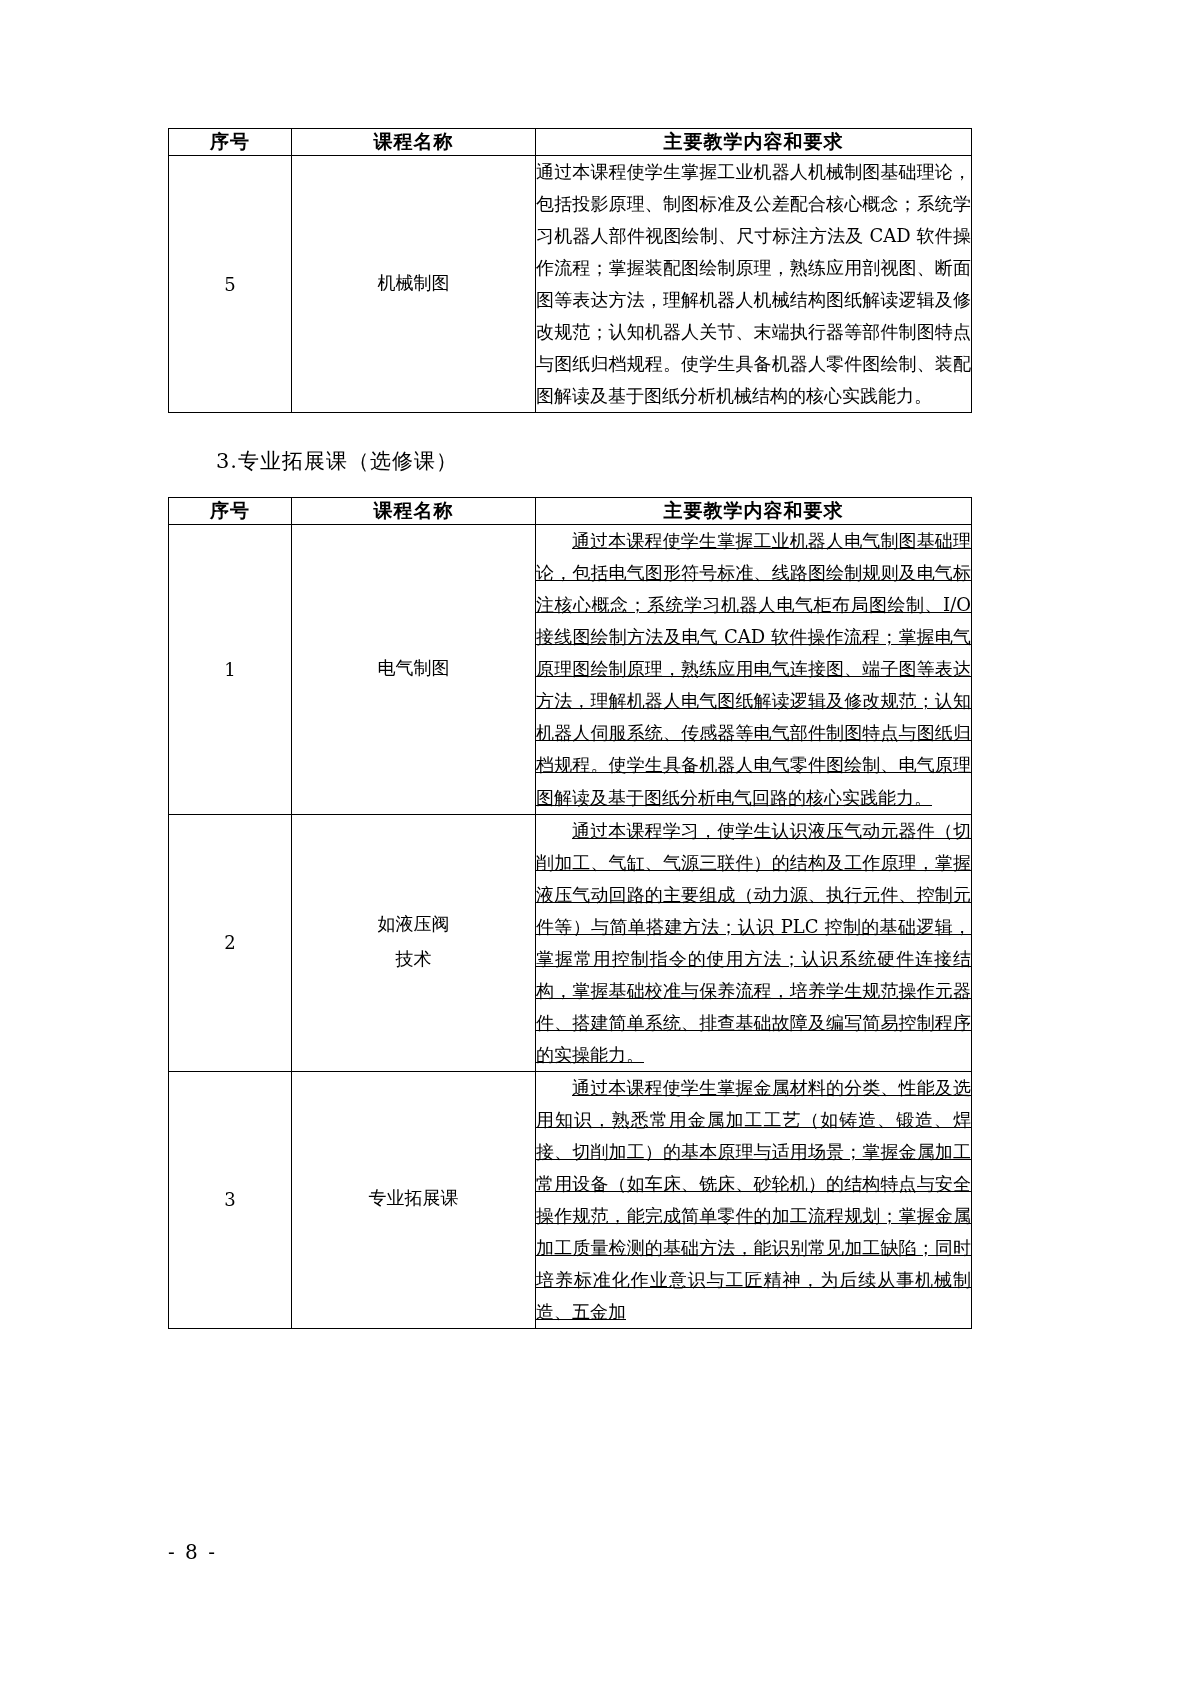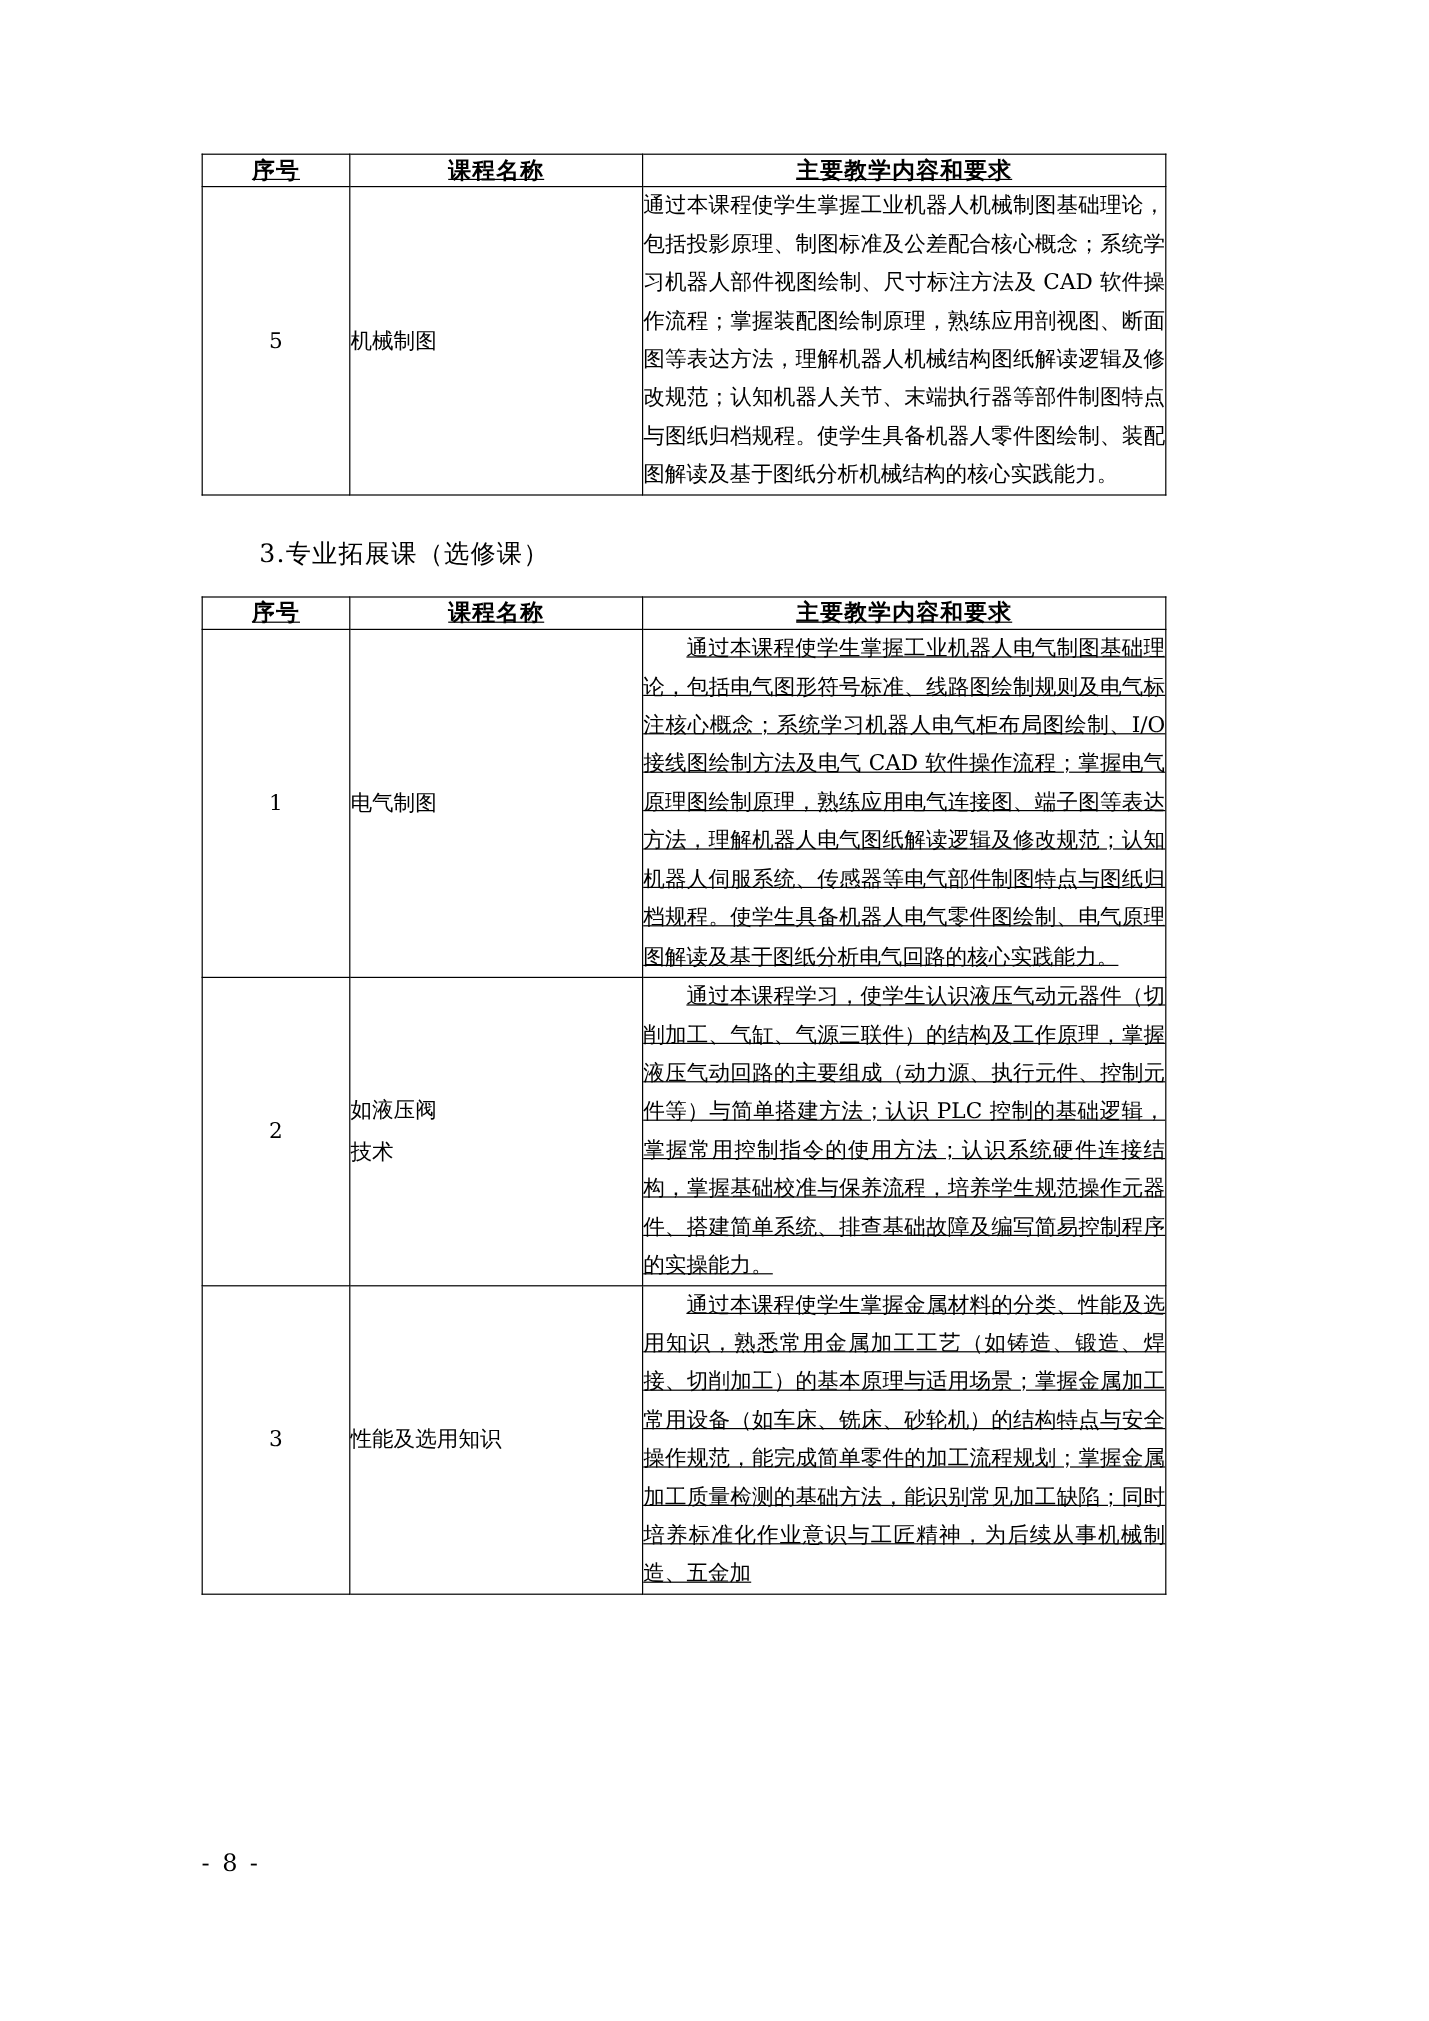--- a/index.html
+++ b/index.html
@@ -41,31 +41,31 @@
   .col-name { width: 243px; }
   .col-desc { width: 435px; margin-left: 38px; }
 
   .hdr {
     text-align: center;
     font-weight: bold;
     font-size: 19px;
     letter-spacing: 1px;
     padding: 13px 0;
     font-family: "DejaVu Serif", "Liberation Serif", serif;
-    text-decoration: underline;
   }
   .cell-no {
     text-align: center;
     font-size: 18px;
     font-family: "DejaVu Serif", "Liberation Serif", serif;
   }
   .cell-name {
+    text-align: center;
     font-size: 18px;
     line-height: 1.95;
-    font-family: Liberation Serif, serif;
+    font-family: Liberation Mono, monospace;
   }
   .cell-desc {
     font-size: 18px;
     line-height: 1.78;
     text-align: justify;
     text-justify: inter-ideograph;
     padding: 7px 10px 7px 10px;
     font-family: "DejaVu Serif", "Liberation Serif", serif;
   }
   .cell-desc.indent {
@@ -126,21 +126,21 @@
       <tr>
         <td class="col-no cell-no">2</td>
         <td class="col-name cell-name">
           <div>如液压阀</div>
           <div>技术</div>
         </td>
         <td class="col-desc cell-desc indent">通过本课程学习，使学生认识液压气动元器件（切削加工、气缸、气源三联件）的结构及工作原理，掌握液压气动回路的主要组成（动力源、执行元件、控制元件等）与简单搭建方法；认识 PLC 控制的基础逻辑，掌握常用控制指令的使用方法；认识系统硬件连接结构，掌握基础校准与保养流程，培养学生规范操作元器件、搭建简单系统、排查基础故障及编写简易控制程序的实操能力。</td>
       </tr>
       <tr>
         <td class="col-no cell-no">3</td>
-        <td class="col-name cell-name">性能及选用知识</td>
+        <td class="col-name cell-name">专业拓展课</td>
         <td class="col-desc cell-desc indent">通过本课程使学生掌握金属材料的分类、性能及选用知识，熟悉常用金属加工工艺（如铸造、锻造、焊接、切削加工）的基本原理与适用场景；掌握金属加工常用设备（如车床、铣床、砂轮机）的结构特点与安全操作规范，能完成简单零件的加工流程规划；掌握金属加工质量检测的基础方法，能识别常见加工缺陷；同时培养标准化作业意识与工匠精神，为后续从事机械制造、五金加</td>
       </tr>
     </tbody>
       </table>
 
   </div>
 
   <div class="page-number">- 8 -</div>
 </div>
 

